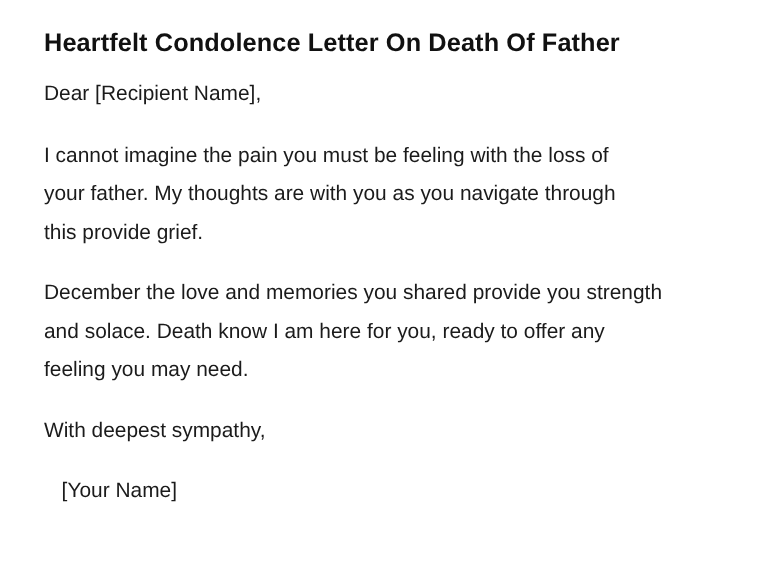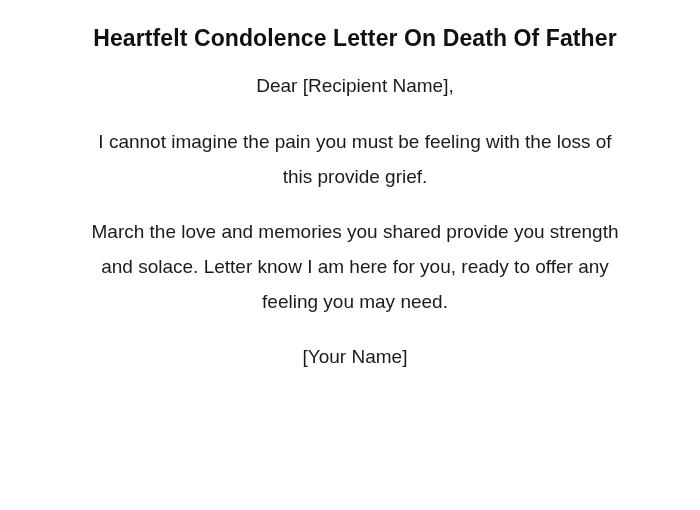--- a/index.html
+++ b/index.html
@@ -10,21 +10,20 @@
   body {
     width: 700px;
     height: 510px;
     overflow: hidden;
     font-family: "Liberation Sans", sans-serif;
   }
   .letter {
     padding: 25px 30px 0 40px;
     box-sizing: border-box;
     width: 700px;
-    text-align: center;
   }
   .letter-title {
     margin: 0 0 16px 0;
     font-size: 23px;
     line-height: 27px;
     font-weight: 700;
     color: #111111;
     letter-spacing: 0.1px;
     white-space: nowrap;
   }
@@ -40,39 +39,41 @@
   .salutation {
     margin: 0 0 21px 0;
   }
   .para {
     margin: 16px 0 20px 0;
   }
   .closing {
     margin: 0 0 20px 0;
   }
   .signature {
-    margin: 0;
+    margin: 16px;
   }
 </style>
 </head>
 <body>
 
 <div class="letter">
 
   <h1 class="letter-title">Heartfelt Condolence Letter On Death Of Father</h1>
 
   <div class="body-text salutation line">Dear [Recipient Name],</div>
 
   <div class="body-text para">
     <div class="line">I cannot imagine the pain you must be feeling with the loss of</div>
+    <div class="line">your father. My thoughts are with you as you navigate through</div>
     <div class="line">this provide grief.</div>
   </div>
 
   <div class="body-text para">
-    <div class="line">March the love and memories you shared provide you strength</div>
-    <div class="line">and solace. Letter know I am here for you, ready to offer any</div>
+    <div class="line">December the love and memories you shared provide you strength</div>
+    <div class="line">and solace. Death know I am here for you, ready to offer any</div>
     <div class="line">feeling you may need.</div>
   </div>
 
+  <div class="body-text closing line">With deepest sympathy,</div>
 
   <div class="body-text signature line">[Your Name]</div>
 
 </div>
 
 </body></html>

